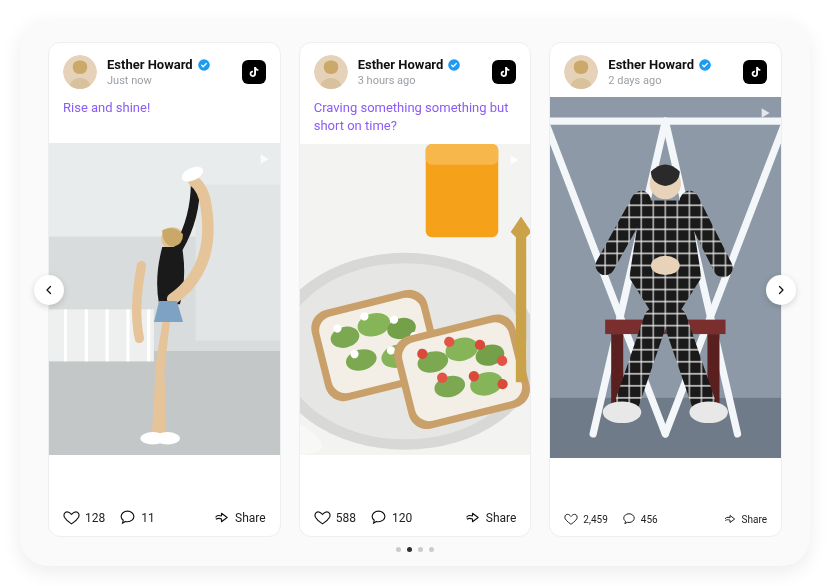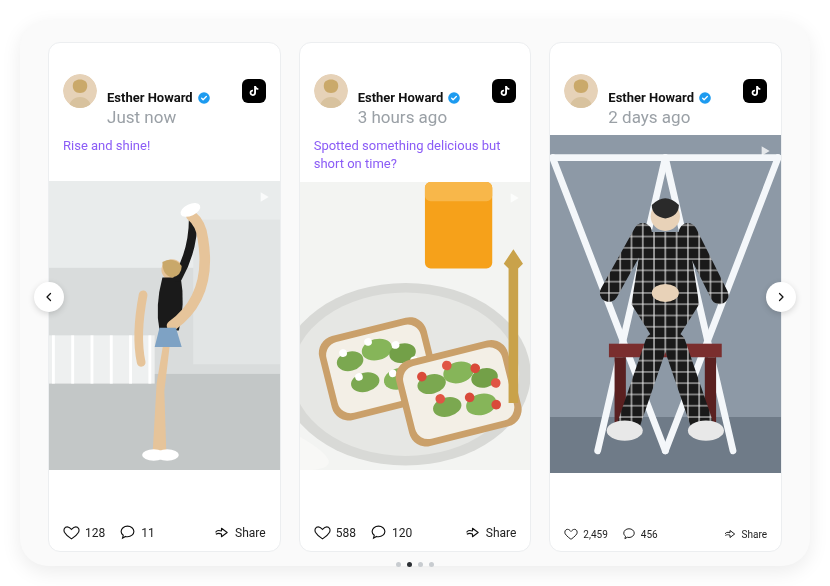--- a/index.html
+++ b/index.html
@@ -40,24 +40,24 @@
     padding: 12px 14px 8px 14px;
     gap: 10px;
   }
   .avatar {
     width: 34px; height: 34px; border-radius: 50%;
     flex-shrink: 0;
     overflow: hidden;
   }
   .avatar svg { width: 100%; height: 100%; display:block; }
   .user-info { flex: 1; min-width: 0; }
-  .user-line { display: flex; align-items: center; gap: 4px; margin-top: 35px; }
+  .user-line { display: flex; align-items: center; gap: 4px; }
   .username { font-size: 13px; font-weight: 700; color: #111; }
   .verified { width: 14px; height: 14px; }
-  .timestamp { font-size: 17px; color: #9aa0a6; margin-top: 2px; }
+  .timestamp { font-size: 11px; color: #9aa0a6; margin-top: 2px; }
   .platform-badge {
     width: 24px; height: 24px; border-radius: 6px;
     background: #000; display: flex; align-items: center; justify-content: center;
     flex-shrink: 0;
   }
   .caption {
     padding: 2px 14px 10px 14px;
     font-size: 13px;
     line-height: 1.35;
     color: #8b5cf6;
@@ -239,21 +239,21 @@
               </svg>
           </div>
           <div class="timestamp">3 hours ago</div>
         </div>
         <div class="platform-badge">
           <svg viewBox="0 0 24 24" width="15" height="15">
               <path d="M16 3c.3 2 1.8 3.4 3.8 3.6v2.7c-1.5.1-2.9-.4-3.8-1.1v5.6c0 3.3-2.6 5.2-5.3 5.2-2.7 0-4.9-2.1-4.9-4.9 0-2.9 2.4-5.1 5.3-4.8v2.8c-1.3-.3-2.5.7-2.5 2 0 1.2 1 2.1 2.1 2.1 1.3 0 2.3-1 2.3-2.4V3H16z" fill="#fff"></path>
             </svg>
         </div>
       </div>
-      <div class="caption">Spotted something delicious but short on time?</div>
+      <div class="caption">Craving something something but short on time?</div>
       <div class="media">
         <svg class="scene" viewBox="0 0 240 300" preserveAspectRatio="xMidYMid slice">
           <rect width="240" height="300" fill="#f3f4f2"></rect>
           <rect x="130" y="0" width="70" height="90" rx="6" fill="#f6a11a"></rect>
           <rect x="130" y="0" width="70" height="20" rx="6" fill="#f8b74a"></rect>
           <ellipse cx="110" cy="200" rx="130" ry="95" fill="#d8d9d6"></ellipse>
           <ellipse cx="110" cy="200" rx="118" ry="85" fill="#e6e7e4"></ellipse>
 
           <g transform="rotate(-14 80 195)">
             <rect x="25" y="150" width="115" height="90" rx="18" fill="#caa06a"></rect>

